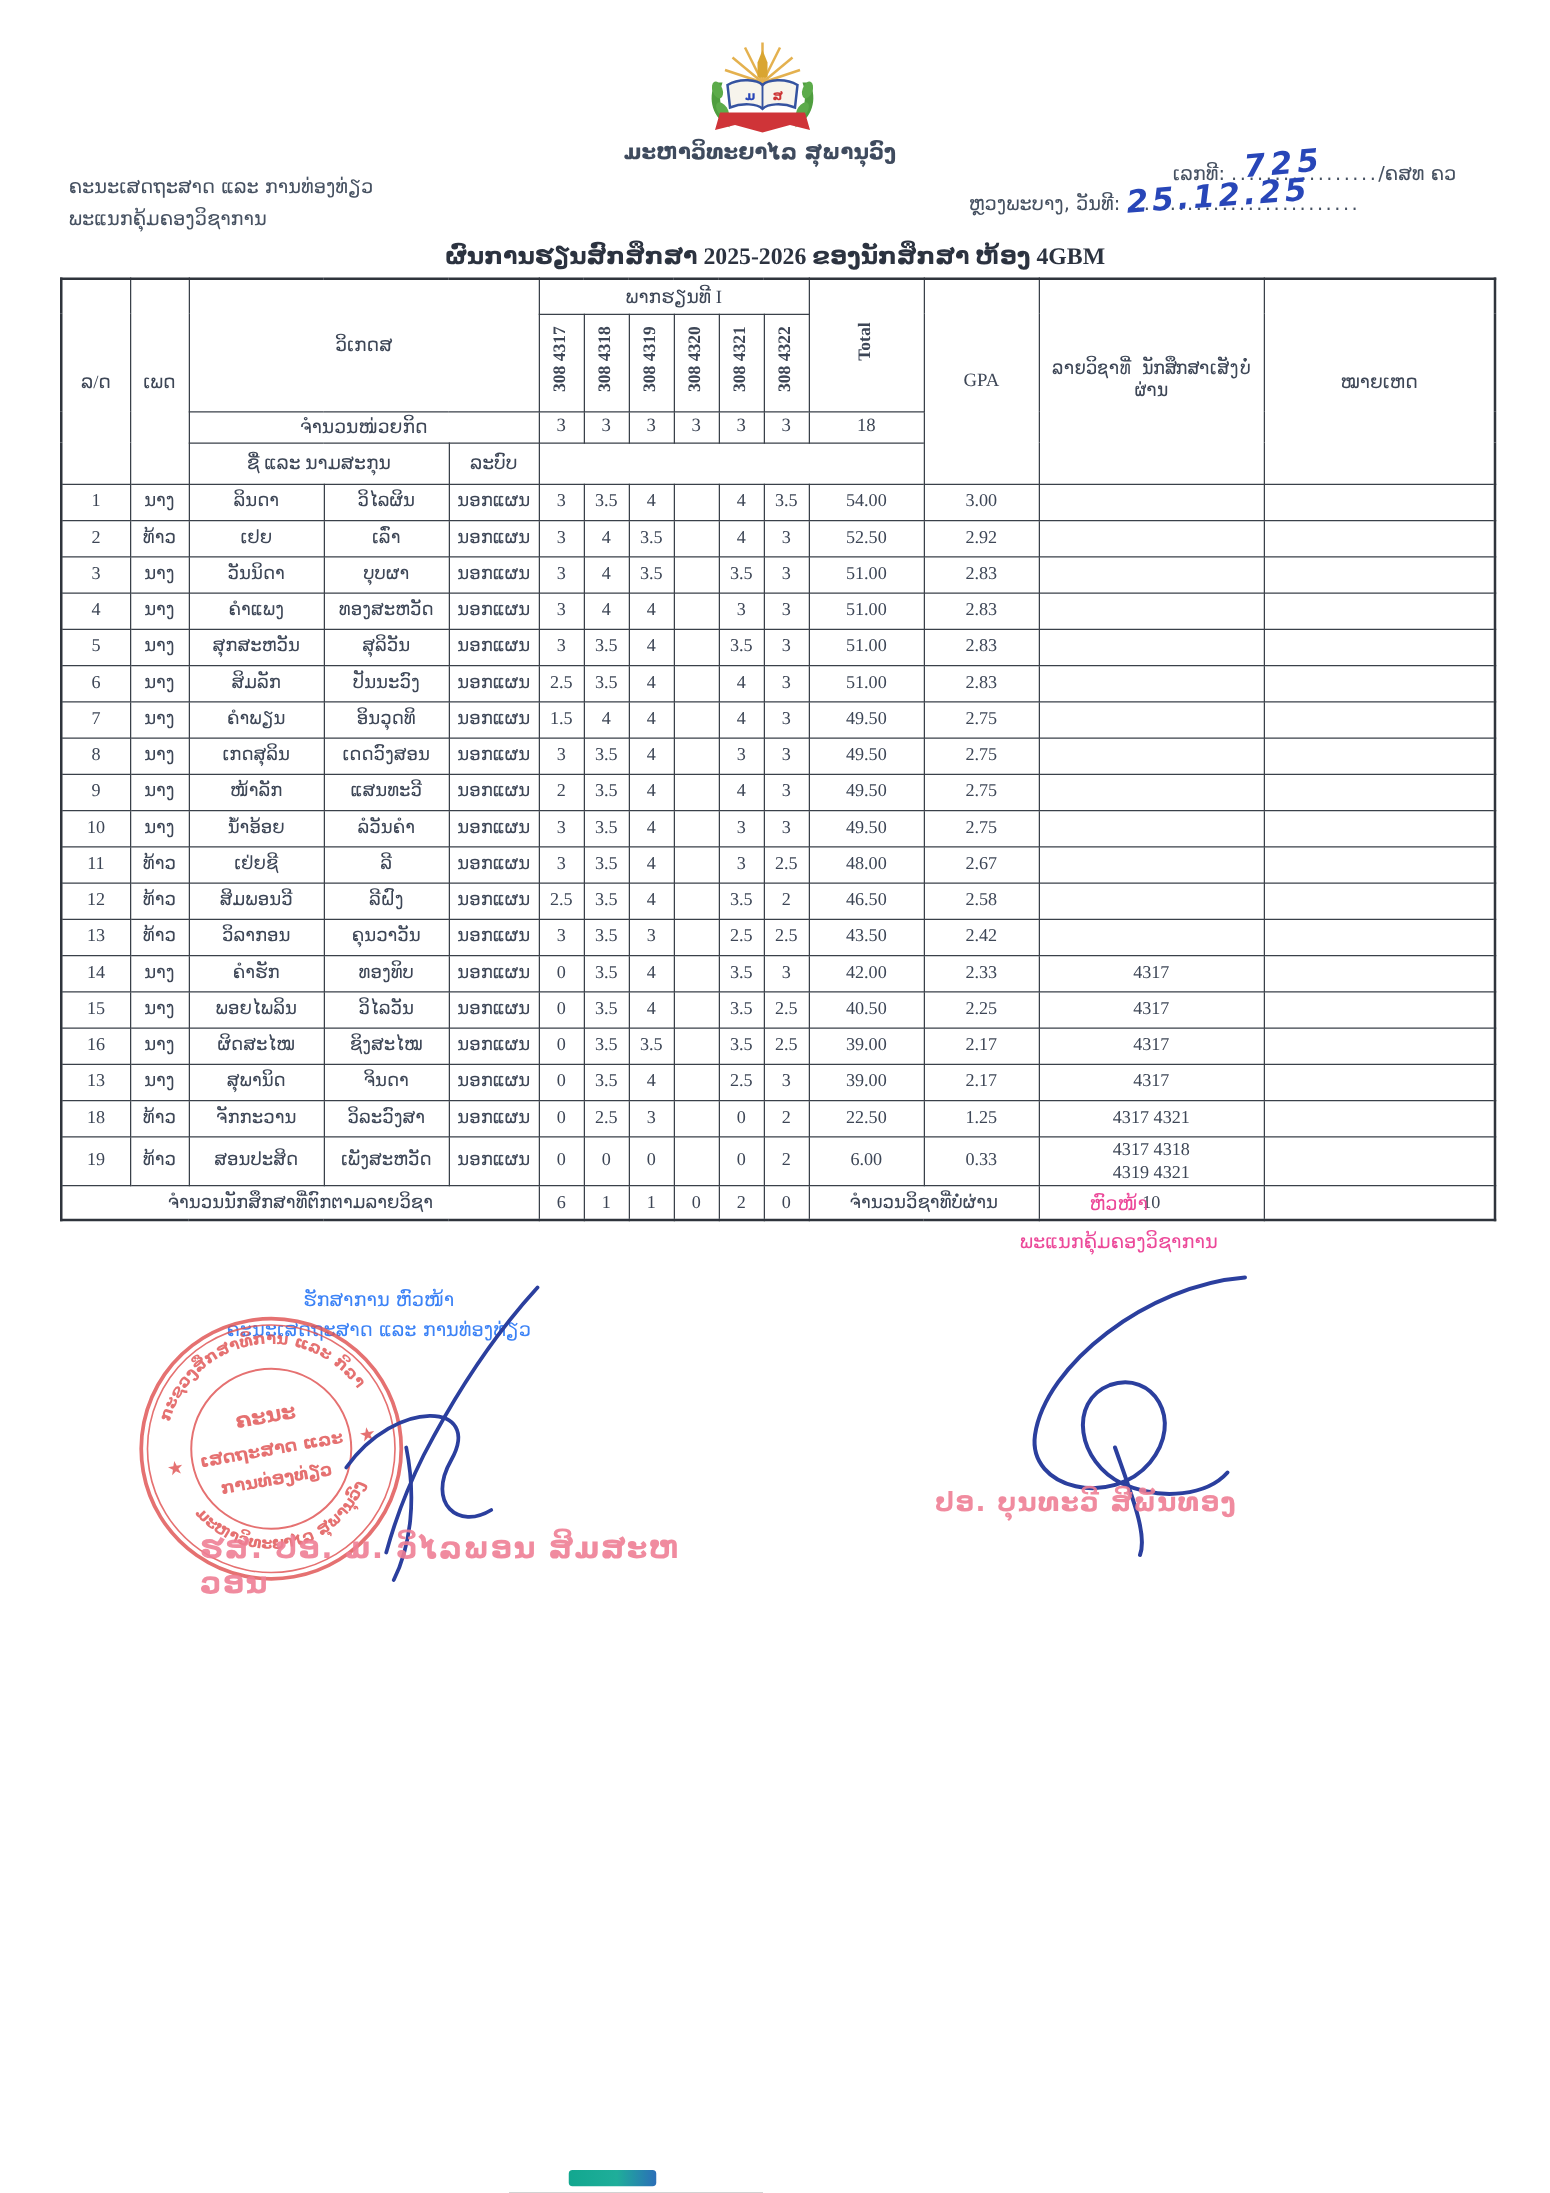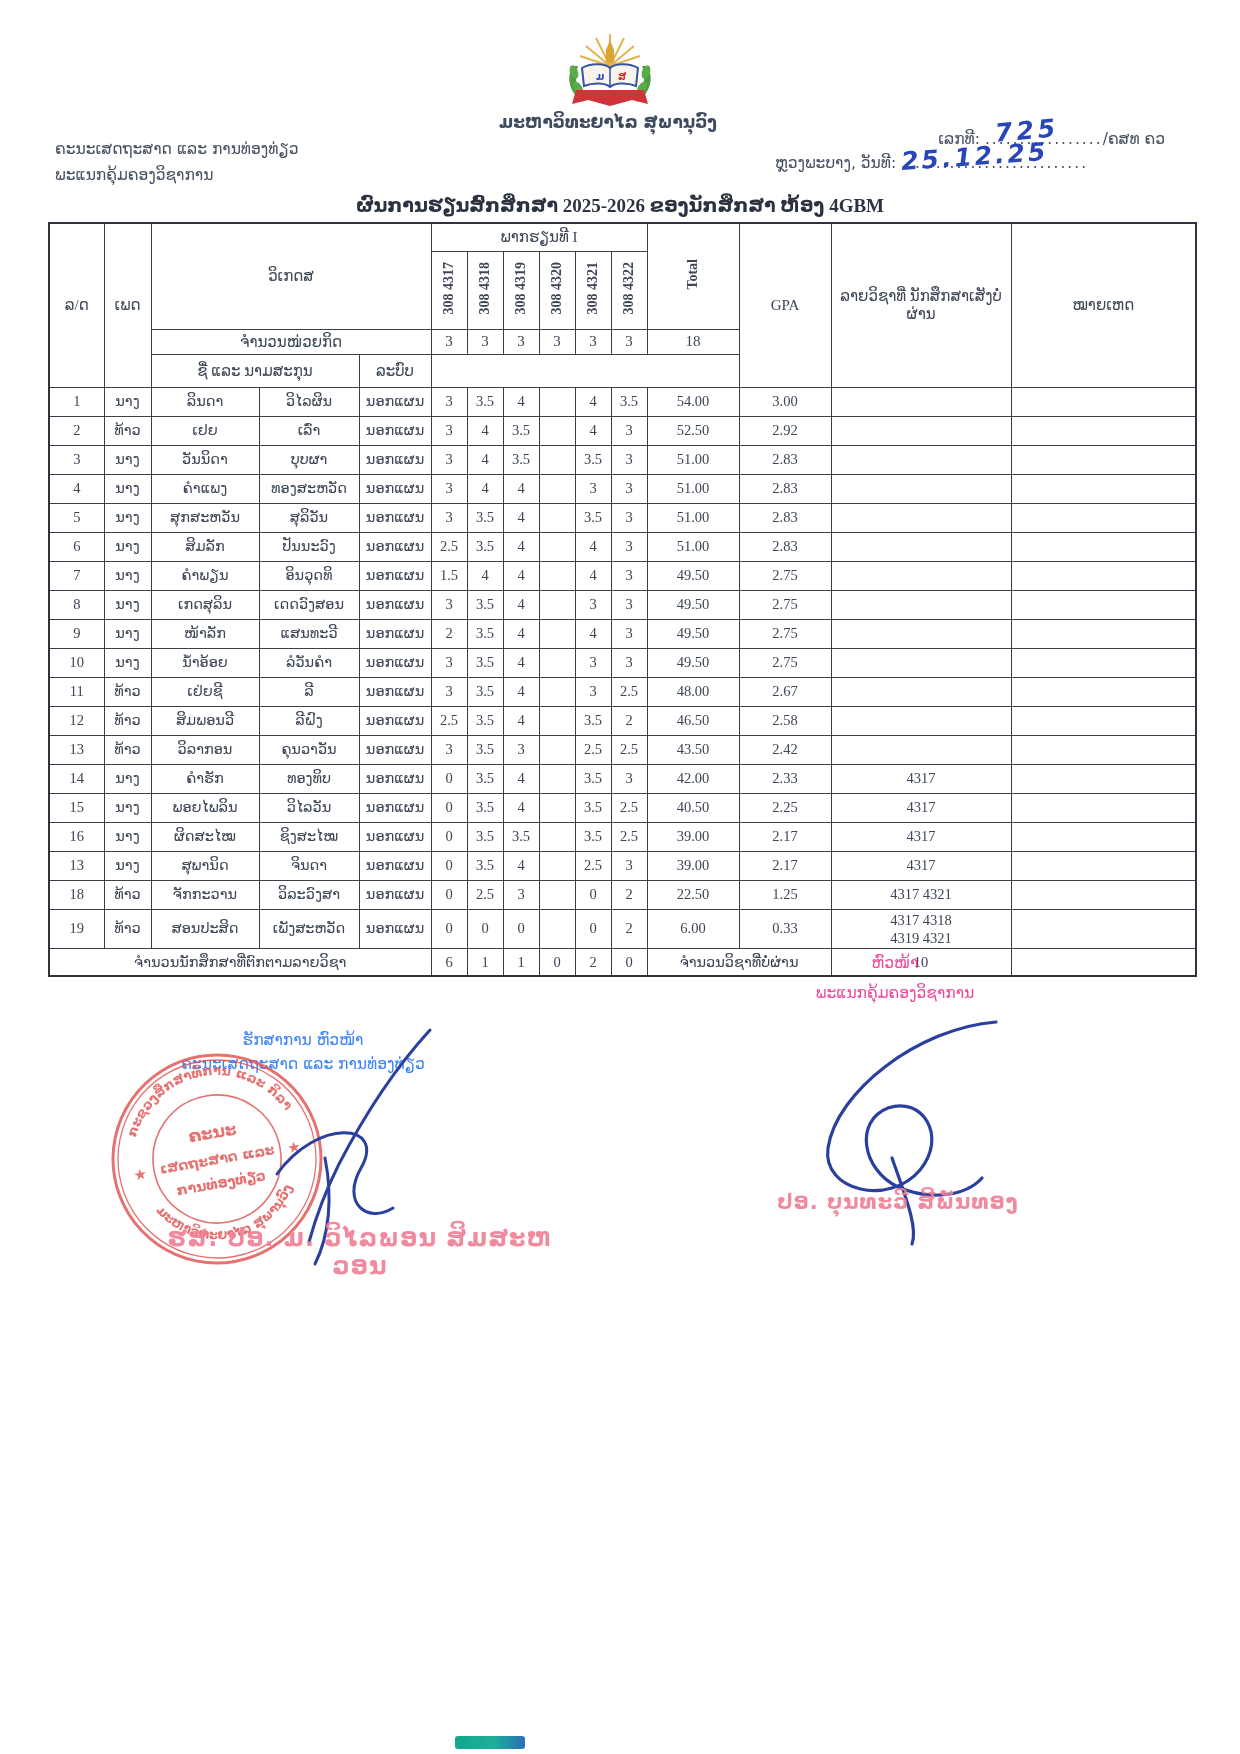--- a/index.html
+++ b/index.html
@@ -34,21 +34,21 @@
   .left { text-align:left; padding-left:7px; }
   .gpa { font-weight:bold; color:#2c3443; }
   .failed { white-space:pre-line; line-height:1.25; }
   .small-lh { line-height:1.25; }
 
   
   .sig-right-title { position:absolute; left:760px; top:948px; width:270px; text-align:center; font-size:15.5px; line-height:30px; color:#ec4899; }
   .sig-left-title { position:absolute; left:128px; top:1028px; width:350px; text-align:center; font-size:15.5px; line-height:24px; color:#3b82f6; }
   .sig-svg { position:absolute; }
   .stamp { position:absolute; left:108px; top:1050px; width:218px; height:218px; transform:rotate(-10deg); opacity:.82; }
-  .name-pink { position:absolute; color:#ef7f95; font-weight:bold; text-align:center; letter-spacing:1px; opacity:.9; }
+  .name-pink { position:absolute; color:#ef7f95; font-weight:bold; text-align:left; letter-spacing:1px; opacity:.9; }
   .name-right { left:748px; top:1190px; width:300px; font-size:21px; }
   .name-left { left:160px; top:1224px; width:400px; font-size:24px; }
 
   .artifact { position:absolute; left:455px; top:1736px; width:70px; height:13px; border-radius:3px;
               background:linear-gradient(90deg,#12a78f 0%,#1fae9a 55%,#2b6fb8 100%); }
 </style>
 </head>
 <body>
 
 <div class="page">
@@ -121,21 +121,21 @@
         <col style="width:185px">
     </colgroup>
     <thead>
       <tr class="r1">
         <th rowspan="4">ລ/ດ</th>
         <th rowspan="4">ເພດ</th>
         <th colspan="3" rowspan="2">ວິເກດສ</th>
         <th colspan="6" class="bold">ພາກຮຽນທີ I</th>
         <th rowspan="2"><span class="vert">Total</span></th>
         <th rowspan="4" class="bold">GPA</th>
-        <th rowspan="4" class="small-lh" style="white-space:normal;">ລາຍວິຊາທີ່ ນັກສຶກສາເສັງບໍ່ ຜ່ານ</th>
+        <th rowspan="4" class="small-lh" style="white-space:normal;font-family:Liberation Mono, monospace;">ລາຍວິຊາທີ່ ນັກສຶກສາເສັງບໍ່ ຜ່ານ</th>
         <th rowspan="4">ໝາຍເຫດ</th>
       </tr>
       <tr class="r2">
         <th><span class="vert">308 4317</span></th>
         <th><span class="vert">308 4318</span></th>
         <th><span class="vert">308 4319</span></th>
         <th><span class="vert">308 4320</span></th>
         <th><span class="vert">308 4321</span></th>
         <th><span class="vert">308 4322</span></th>
       </tr>

